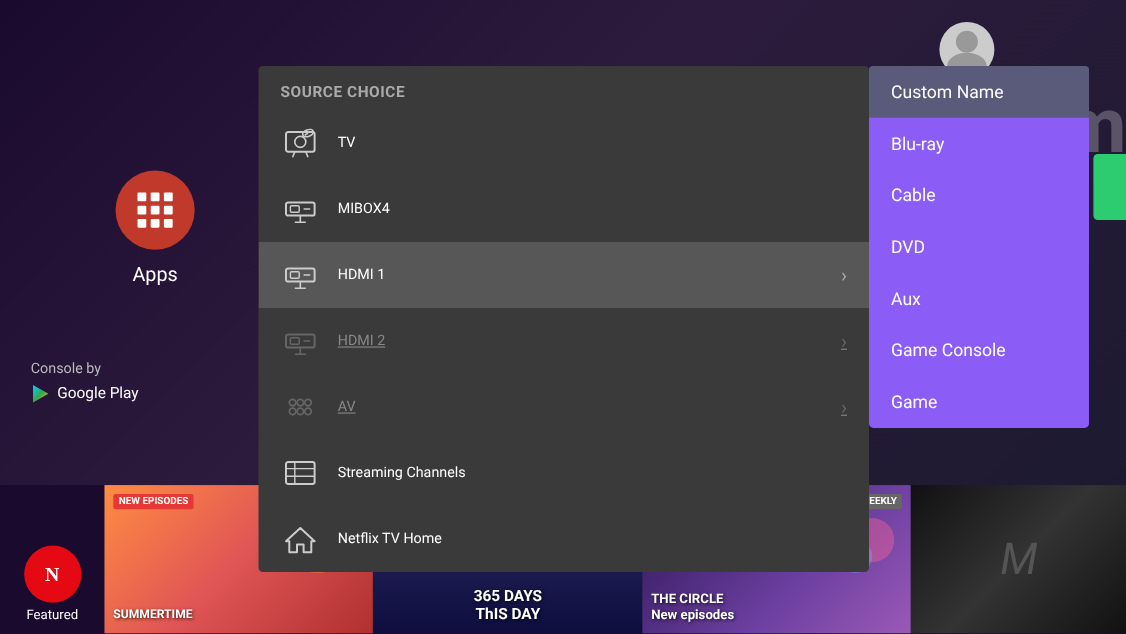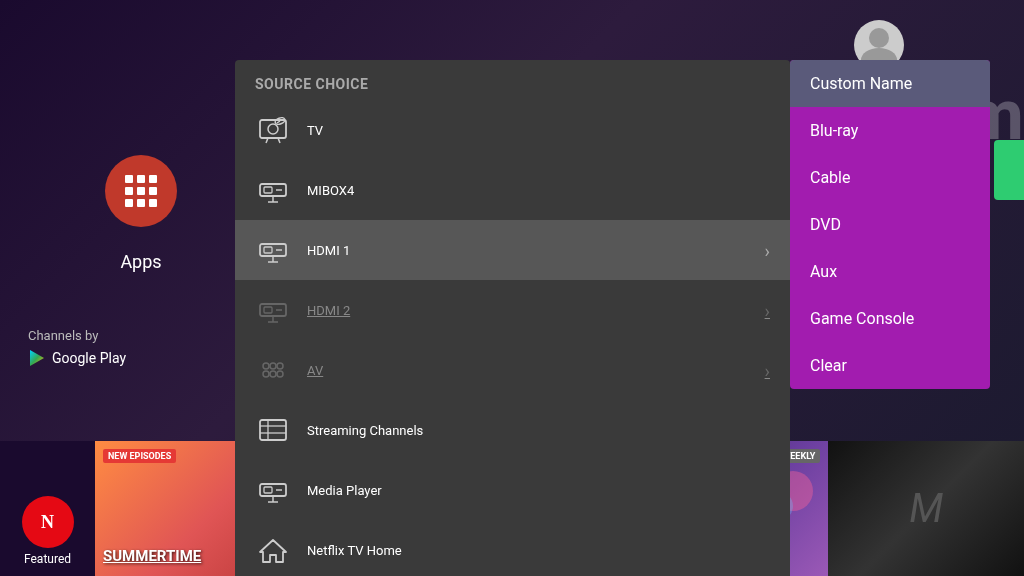--- a/index.html
+++ b/index.html
@@ -50,21 +50,20 @@
       height: 8px;
       background: white;
       border-radius: 1px;
     }
 
     .apps-label {
       color: white;
       font-size: 18px;
       font-weight: 400;
       margin-bottom: 24px;
-      margin-top: 12px;
     }
 
     .google-play-logo {
       display: flex;
       align-items: center;
       gap: 6px;
       text-align: right;
     }
 
     
@@ -129,21 +128,21 @@
       color: #aaa;
       font-size: 18px;
     }
 
     
     .dropdown-panel {
       position: absolute;
       top: 60px;
       left: 790px;
       width: 200px;
-      background: #a21caf;
+      background: #8b5cf6;
       border-radius: 4px;
       z-index: 20;
       overflow: hidden;
     }
 
     .dropdown-item {
       padding: 14px 20px;
       color: white;
       font-size: 16px;
       cursor: pointer;
@@ -219,21 +218,21 @@
       <div class="apps-grid-dot"></div>
       <div class="apps-grid-dot"></div>
       <div class="apps-grid-dot"></div>
       <div class="apps-grid-dot"></div>
     </div>
   </div>
   <span class="apps-label">Apps</span>
 </div>
 
 <div style="position:absolute; left:20px; top:320px; padding: 8px;">
-  <div style="color:#bbb; font-size:13px; margin-bottom:6px;">Channels by</div>
+  <div style="color:#bbb; font-size:13px; margin-bottom:6px;">Console by</div>
   <div class="google-play-logo">
     <svg width="18" height="18" viewBox="0 0 18 18">
       <polygon points="2,1 16,9 2,17" fill="url(#gp-grad)"></polygon>
       <defs>
         <linearGradient id="gp-grad" x1="0" y1="0" x2="1" y2="1">
           <stop offset="0%" stop-color="#00d2ff"></stop>
           <stop offset="50%" stop-color="#34a853"></stop>
           <stop offset="100%" stop-color="#fbbc05"></stop>
         </linearGradient>
       </defs>
@@ -329,71 +328,59 @@
         <svg width="30" height="28" viewBox="0 0 30 28">
           <rect x="2" y="4" width="26" height="20" rx="2" fill="none" stroke="#ccc" stroke-width="1.8"></rect>
           <line x1="2" y1="10" x2="28" y2="10" stroke="#ccc" stroke-width="1.3"></line>
           <line x1="10" y1="4" x2="10" y2="24" stroke="#ccc" stroke-width="1.3"></line>
           <line x1="2" y1="17" x2="28" y2="17" stroke="#ccc" stroke-width="1.3"></line>
         </svg>
       </div>
       <span class="source-name">Streaming Channels</span>
     </li>
 
-    <li class="source-item">
-      <div class="source-icon">
-        <svg width="30" height="28" viewBox="0 0 30 28">
-          <rect x="2" y="8" width="26" height="12" rx="2" fill="none" stroke="#ccc" stroke-width="1.8"></rect>
-          <line x1="15" y1="20" x2="15" y2="26" stroke="#ccc" stroke-width="1.5"></line>
-          <line x1="10" y1="26" x2="20" y2="26" stroke="#ccc" stroke-width="1.5"></line>
-          <rect x="6" y="11" width="8" height="6" rx="1" fill="none" stroke="#ccc" stroke-width="1.3"></rect>
-          <line x1="18" y1="14" x2="24" y2="14" stroke="#ccc" stroke-width="1.5"></line>
-        </svg>
-      </div>
-      <span class="source-name">Media Player</span>
-    </li>
 
     <li class="source-item">
       <div class="source-icon">
         <svg width="30" height="28" viewBox="0 0 30 28">
           <polygon points="15,4 2,16 5,16 5,26 12,26 12,19 18,19 18,26 25,26 25,16 28,16" fill="none" stroke="#ccc" stroke-width="1.8" stroke-linejoin="round"></polygon>
         </svg>
       </div>
       <span class="source-name">Netflix TV Home</span>
     </li>
 
   </ul>
 </div>
 
 <div class="dropdown-panel">
   <div class="dropdown-item selected">Custom Name</div>
   <div class="dropdown-item">Blu-ray</div>
   <div class="dropdown-item">Cable</div>
   <div class="dropdown-item">DVD</div>
   <div class="dropdown-item">Aux</div>
   <div class="dropdown-item">Game Console</div>
-  <div class="dropdown-item">Clear</div>
+  <div class="dropdown-item">Game</div>
 </div>
 
 <div style="position:absolute; right:0; top:140px; width:30px; height:60px; background:#2ecc71; border-radius:4px 0 0 4px;"></div>
 
 <div style="position:absolute; right:0; top:80px; color:white; font-size:70px; font-weight:bold; opacity:0.25; line-height:1;">em</div>
 
 <div style="position:absolute; bottom:0; left:0; right:0; height:135px; display:flex;">
 
   <div style="width:95px; background: #1a0a2e; display:flex; flex-direction:column; align-items:center; justify-content:flex-end; padding-bottom:10px;">
     <div style="width:52px; height:52px; background:#e50914; border-radius:50%; display:flex; align-items:center; justify-content:center; margin-bottom:4px;">
       <span style="color:white; font-size:18px; font-weight:bold; font-family:serif;">N</span>
     </div>
     <span style="color:white; font-size:12px;">Featured</span>
   </div>
 
   <div style="flex:1; background: linear-gradient(135deg, #ff8c42 0%, #e05555 50%, #b03030 100%); position:relative; overflow:hidden;">
     <div style="position:absolute; top:8px; left:8px; background:#e53935; color:white; font-size:9px; font-weight:bold; padding:2px 5px; border-radius:2px;">NEW EPISODES</div>
-    <div style="position:absolute; bottom:10px; left:8px; color:white; font-size:15px; font-weight:bold; text-shadow:1px 1px 3px rgba(0,0,0,0.8); line-height:1.3;text-decoration:underline;">SUMMERTIME</div>
+    <div style="position:absolute; bottom:10px; left:8px; color:white; font-size:11px; font-weight:bold; text-shadow:1px 1px 3px rgba(0,0,0,0.8); line-height:1.3;">SUMMERTIME</div>
 
     <div style="position:absolute; top:20px; right:20px; width:60px; height:60px; border-radius:50%; background:rgba(255,200,100,0.3);"></div>
   </div>
 
   <div style="flex:1; background: linear-gradient(180deg, #0a0a2a 0%, #1a1a4e 60%, #0d0d3e 100%); position:relative; overflow:hidden;">
     <div style="position:absolute; bottom:8px; left:8px; right:8px; color:white; font-size:14px; font-weight:bold; text-align:center; text-shadow:1px 1px 3px rgba(0,0,0,0.8); line-height:1.2;">365 DAYS<br>ThIS DAY</div>
   </div>
 
   <div style="flex:1; background: linear-gradient(135deg, #2c1654 0%, #6b3fa0 60%, #9b59b6 100%); position:relative; overflow:hidden;">
     <div style="position:absolute; top:8px; left:8px; background:#e53935; color:white; font-size:9px; font-weight:bold; padding:2px 5px; border-radius:2px;">NEW EPISODES</div>

